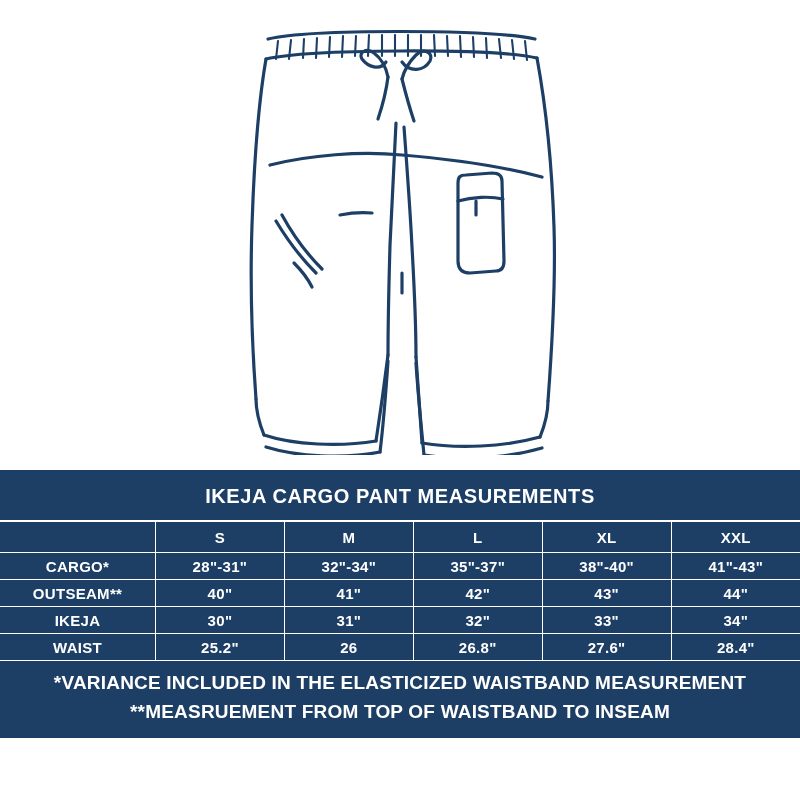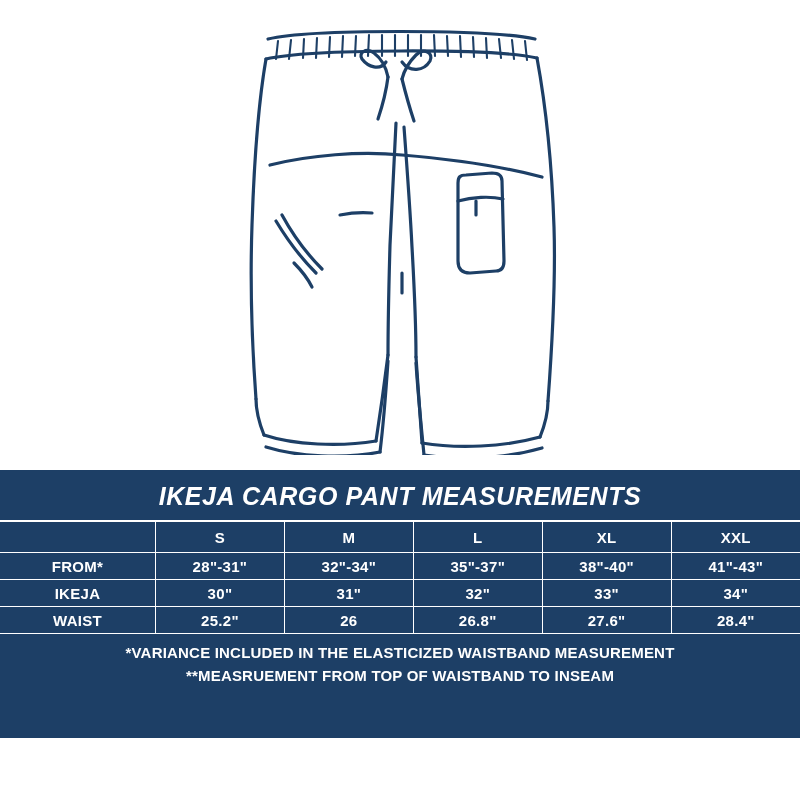--- a/index.html
+++ b/index.html
@@ -44,26 +44,25 @@
     width: 800px;
     height: 268px;
     background: #1d3f66;
     color: #ffffff;
     box-sizing: border-box;
   }
   .chart-title {
     height: 52px;
     line-height: 52px;
     text-align: center;
-    font-size: 25px;
+    font-size: 20px;
     font-weight: bold;
     letter-spacing: 0.6px;
     border-bottom: 2px solid #ffffff;
     box-sizing: border-box;
-    font-style: italic;
   }
   table.size-table {
     width: 100%;
     border-collapse: collapse;
     table-layout: fixed;
     font-size: 15px;
   }
   table.size-table th,
   table.size-table td {
     border: 1px solid #ffffff;
@@ -88,21 +87,21 @@
   table.size-table thead th {
     height: 30px;
     font-size: 15px;
   }
   table.size-table thead th.corner {
     border-bottom: 1px solid #ffffff;
   }
   .notes {
     padding-top: 7px;
     text-align: center;
-    font-size: 15px;
+    font-size: 19px;
     font-weight: bold;
     letter-spacing: 0.2px;
     line-height: 1.55;
   }
   .notes div {
     color: #ffffff;
   }
 
   
   .bottom-strip {
@@ -198,26 +197,34 @@
           <th class="rowhead corner"></th>
           <th>S</th>
           <th>M</th>
           <th>L</th>
           <th>XL</th>
           <th>XXL</th>
         </tr>
       </thead>
       <tbody>
         <tr>
-          <td class="rowhead">FROM*</td>
+          <td class="rowhead">CARGO*</td>
           <td>28"-31"</td>
           <td>32"-34"</td>
           <td>35"-37"</td>
           <td>38"-40"</td>
           <td>41"-43"</td>
+        </tr>
+        <tr>
+          <td class="rowhead">OUTSEAM**</td>
+          <td>40"</td>
+          <td>41"</td>
+          <td>42"</td>
+          <td>43"</td>
+          <td>44"</td>
         </tr>
         <tr>
           <td class="rowhead">IKEJA</td>
           <td>30"</td>
           <td>31"</td>
           <td>32"</td>
           <td>33"</td>
           <td>34"</td>
         </tr>
         <tr>

